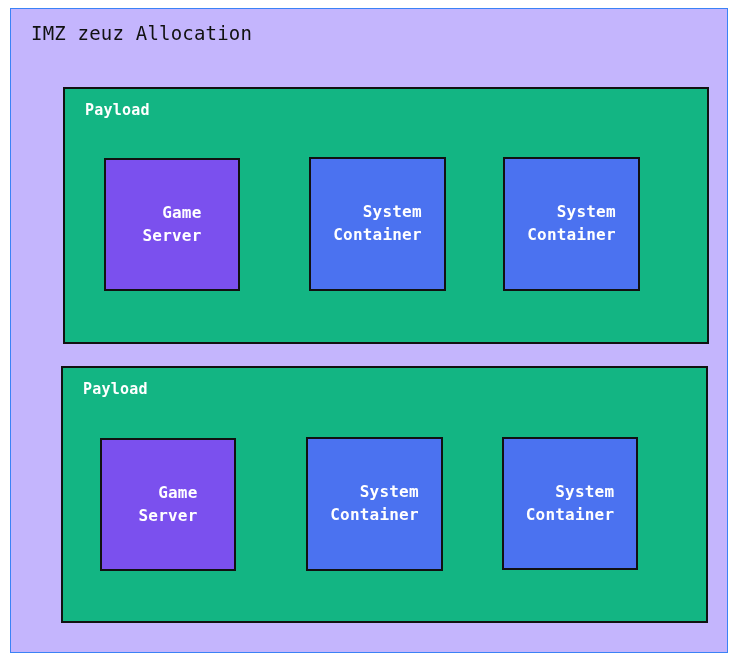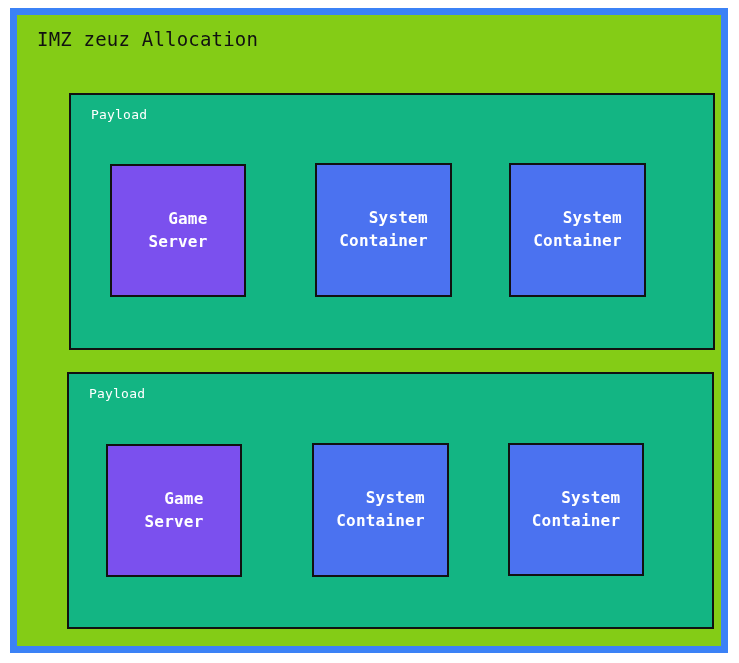--- a/index.html
+++ b/index.html
@@ -22,22 +22,22 @@
   }
 
   
   .allocation-frame {
     position: absolute;
     left: 10px;
     top: 8px;
     width: 718px;
     height: 645px;
     box-sizing: border-box;
-    border: 7px solid #3b82f6;
-    background: #84cc16;
+    border: 1px solid #3b82f6;
+    background: #c4b5fd;
   }
 
   .allocation-title {
     position: absolute;
     left: 20px;
     top: 13px;
     font-size: 19px;
     font-weight: 400;
     color: #111111;
     letter-spacing: 0.2px;
@@ -61,22 +61,22 @@
     left: 50px;
     top: 357px;
     width: 647px;
     height: 257px;
   }
 
   .payload-label {
     position: absolute;
     top: 12px;
     left: 20px;
-    font-size: 13px;
-    font-weight: normal;
+    font-size: 15px;
+    font-weight: bold;
     color: #ffffff;
     letter-spacing: 0.2px;
     white-space: nowrap;
   }
 
   
   .node-box {
     position: absolute;
     box-sizing: border-box;
     border: 2px solid #111111;

